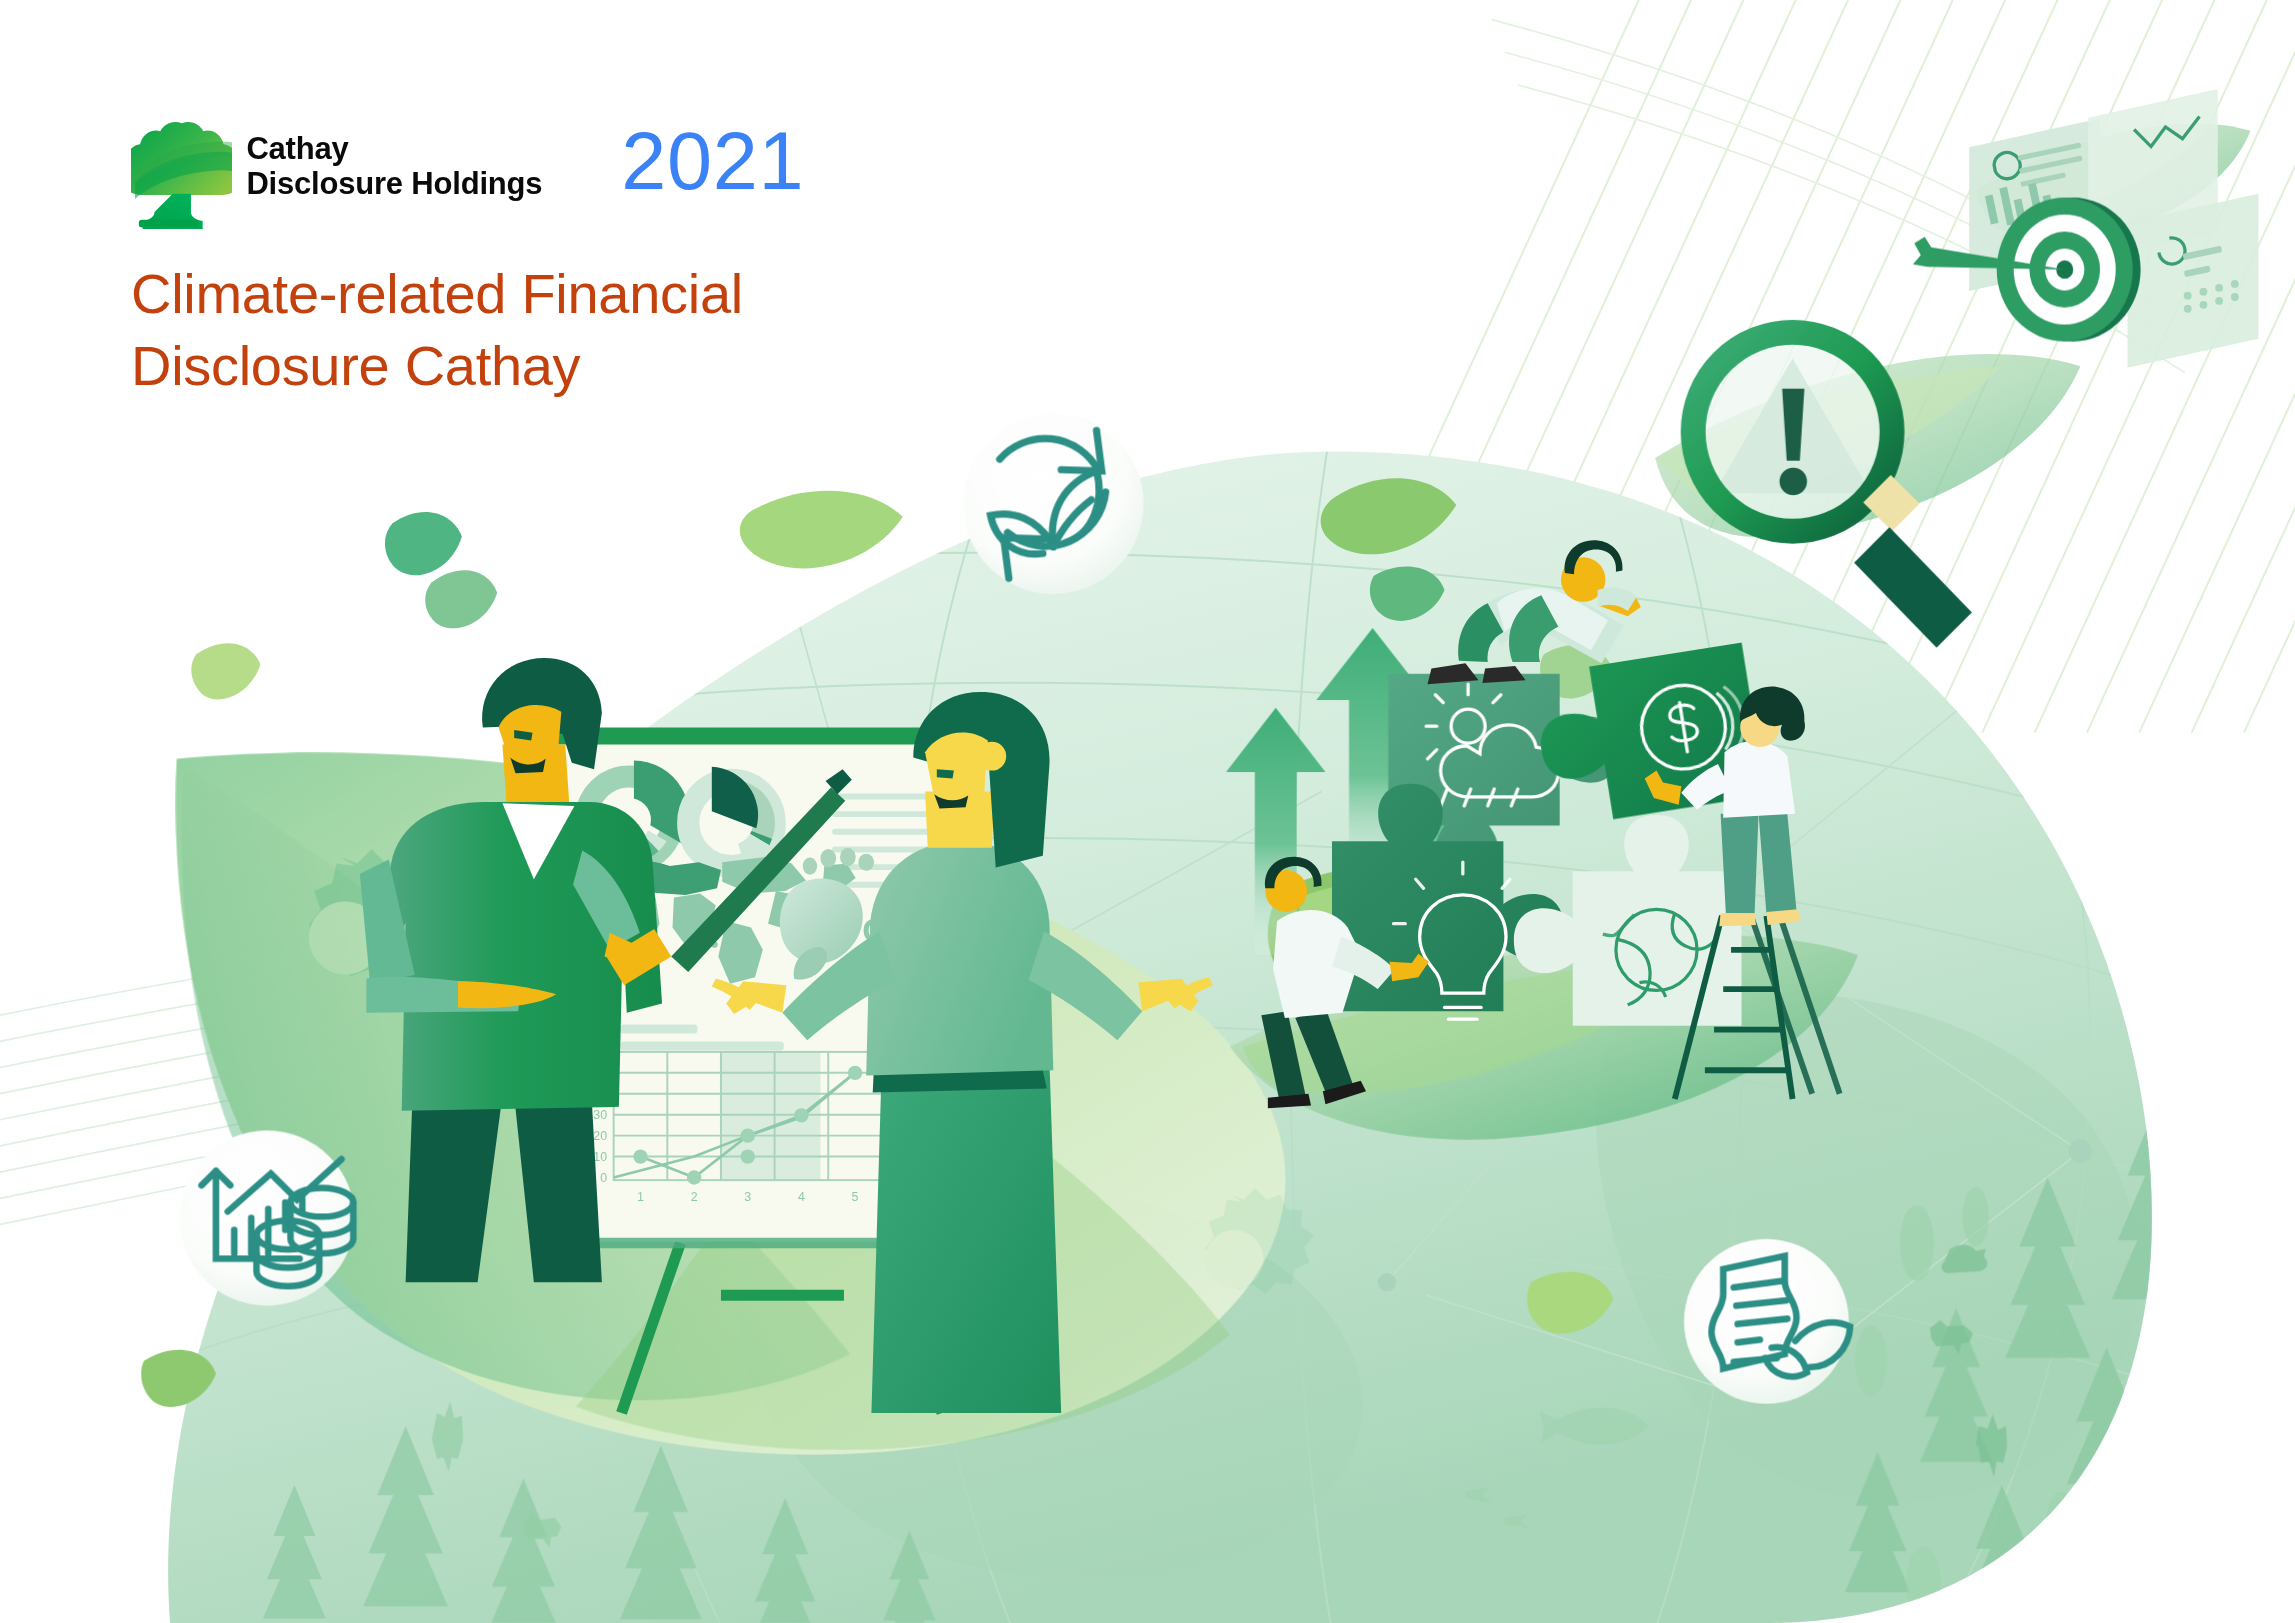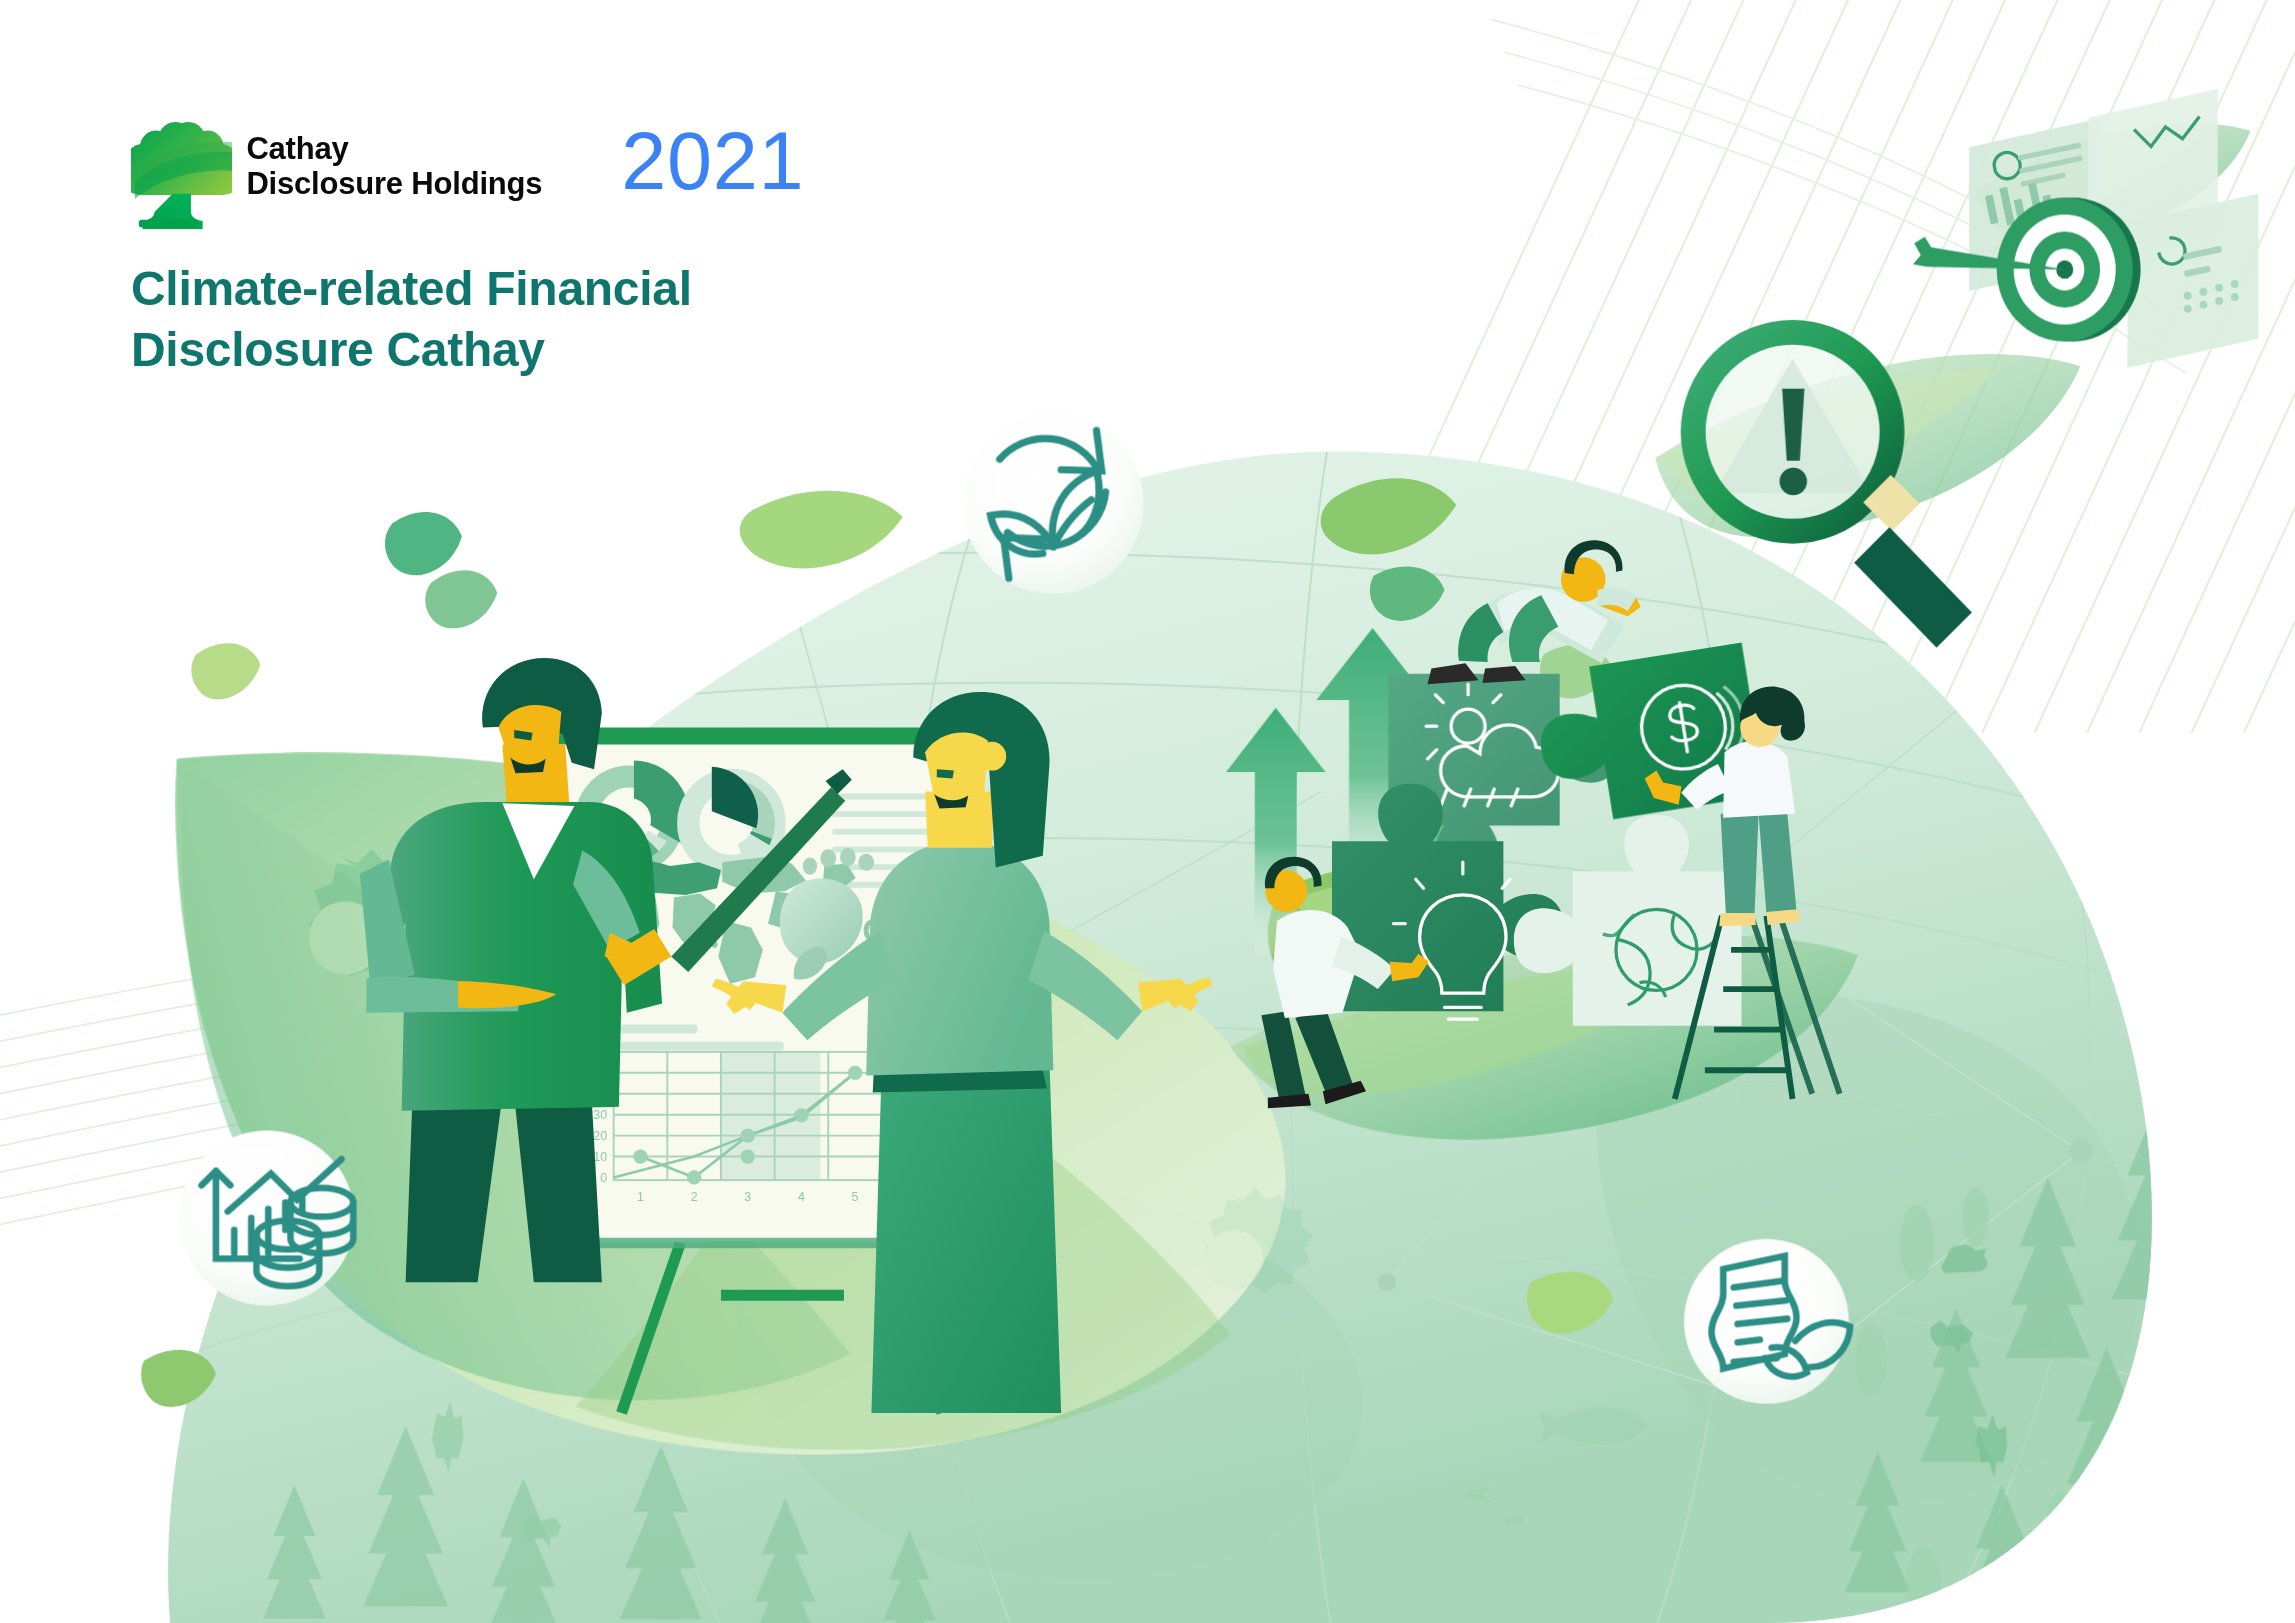--- a/index.html
+++ b/index.html
@@ -21,21 +21,21 @@
     color:#0a0a0a;font-weight:bold;font-size:31px;line-height:1.14;
     letter-spacing:-0.2px;white-space:nowrap;
   }
   .year{
     margin-left:79px;margin-top:6.5px;
     color:#3b82f6;font-size:81px;line-height:1;font-weight:400;
     letter-spacing:0.7px;
   }
   .maintitle{
     margin-top:29px;
-    color:#0f766e;font-weight:bold;font-size:48px;line-height:1.28;
+    color:#c2410c;font-weight:normal;font-size:56px;line-height:1.28;
     letter-spacing:-0.3px;
   }
   .maintitle span{display:block;white-space:nowrap;}
 </style>
 </head>
 <body>
 
 <div class="stage">
 
   <svg class="layer" viewBox="0 0 3508 2481" preserveAspectRatio="none">

